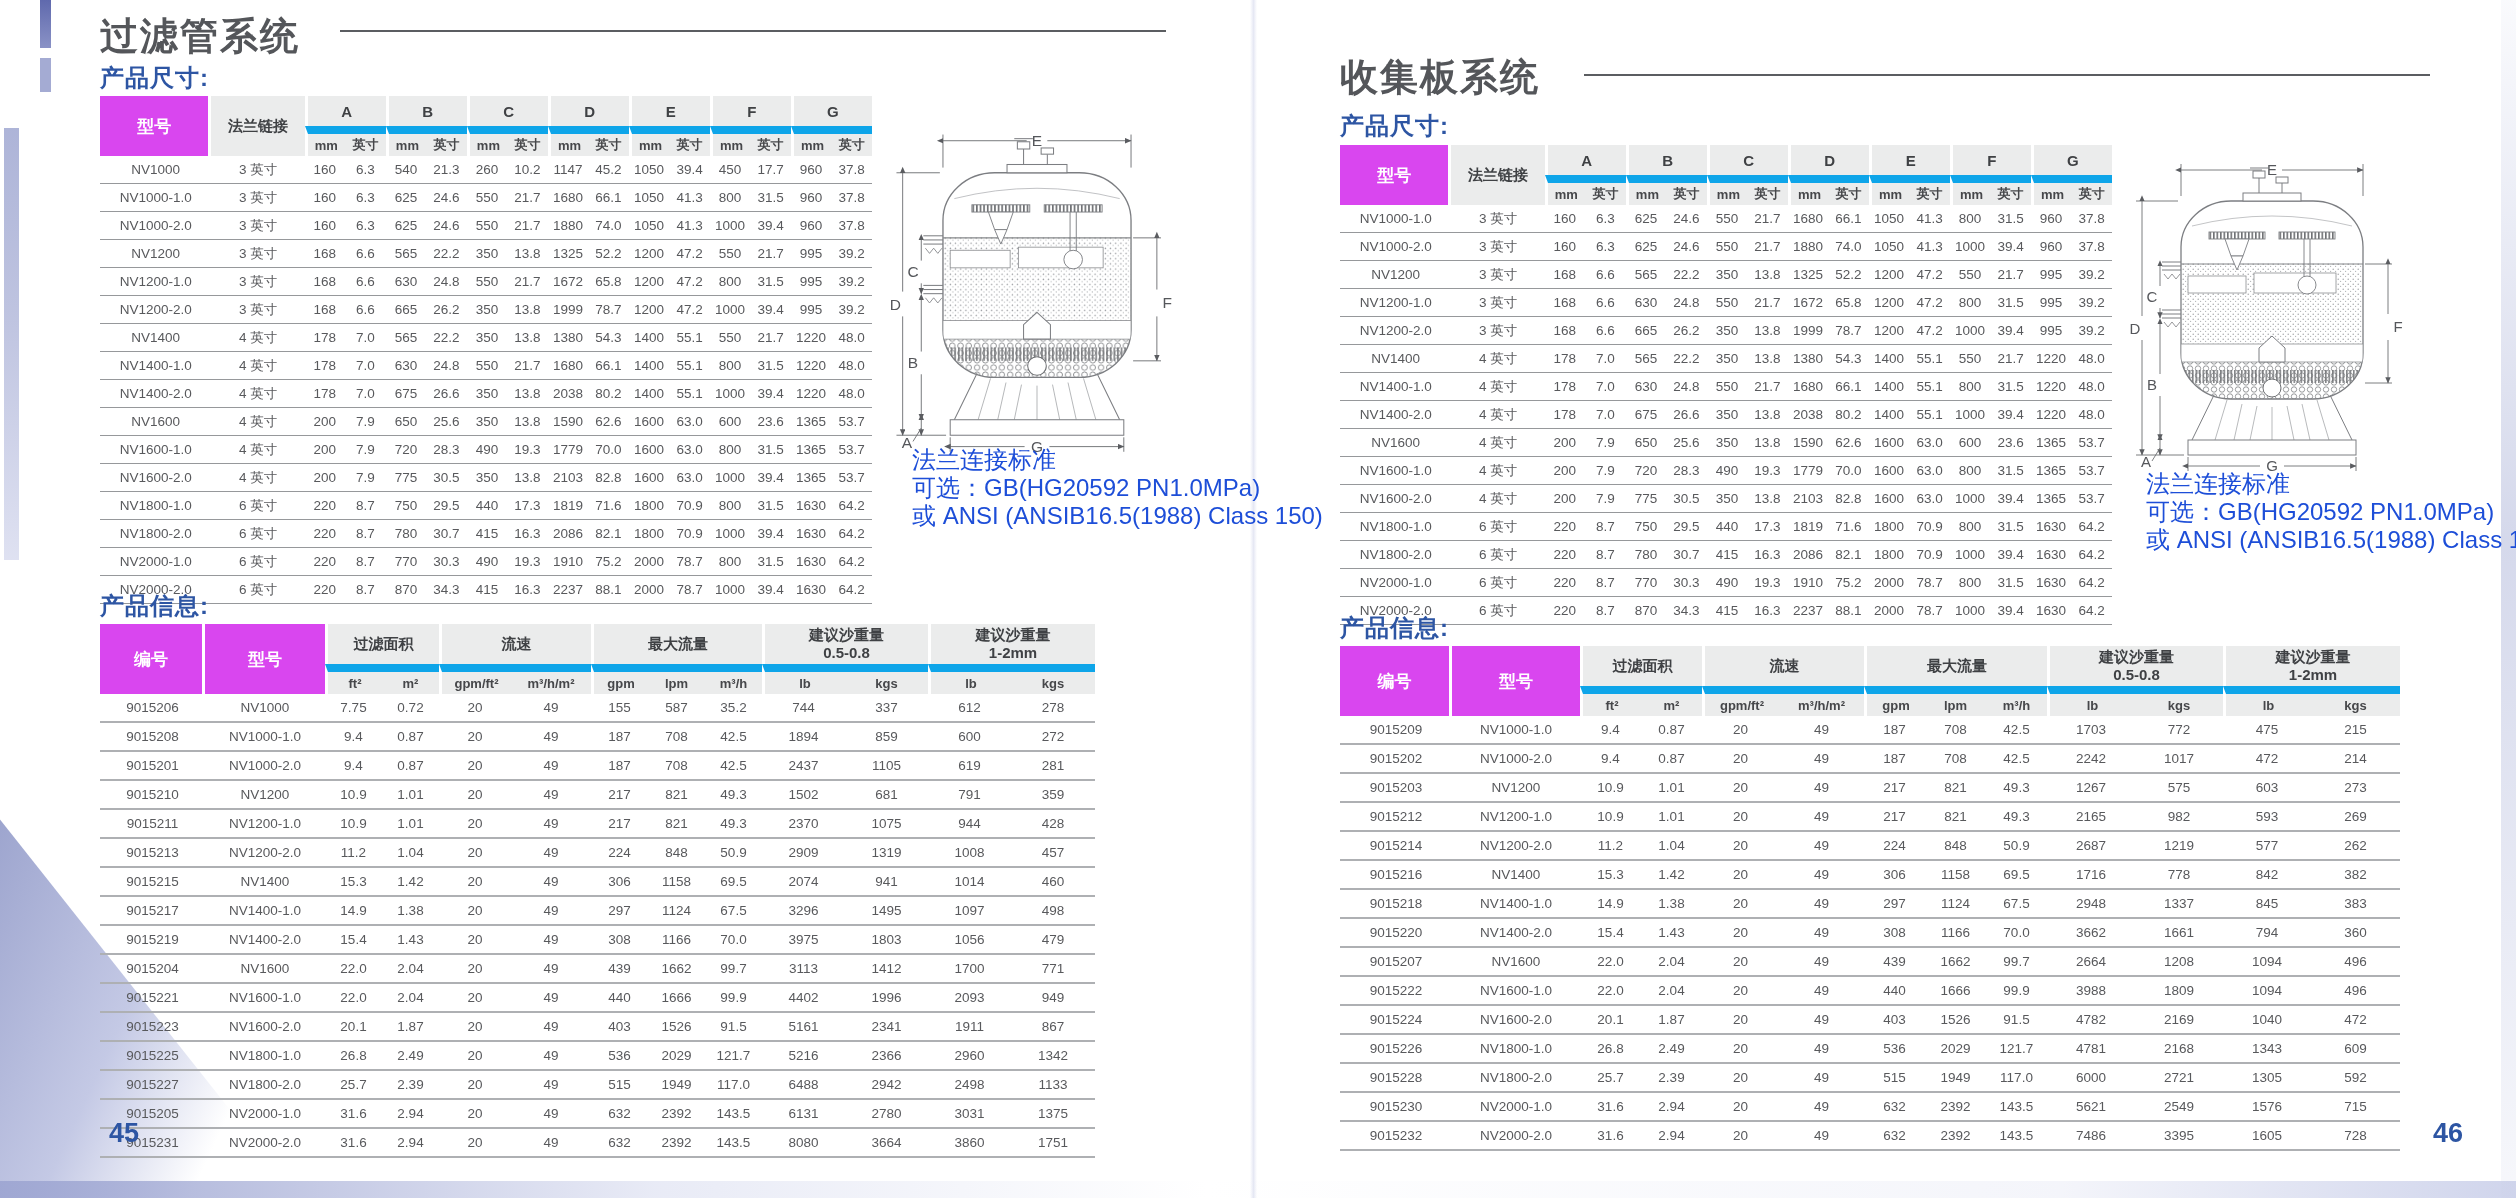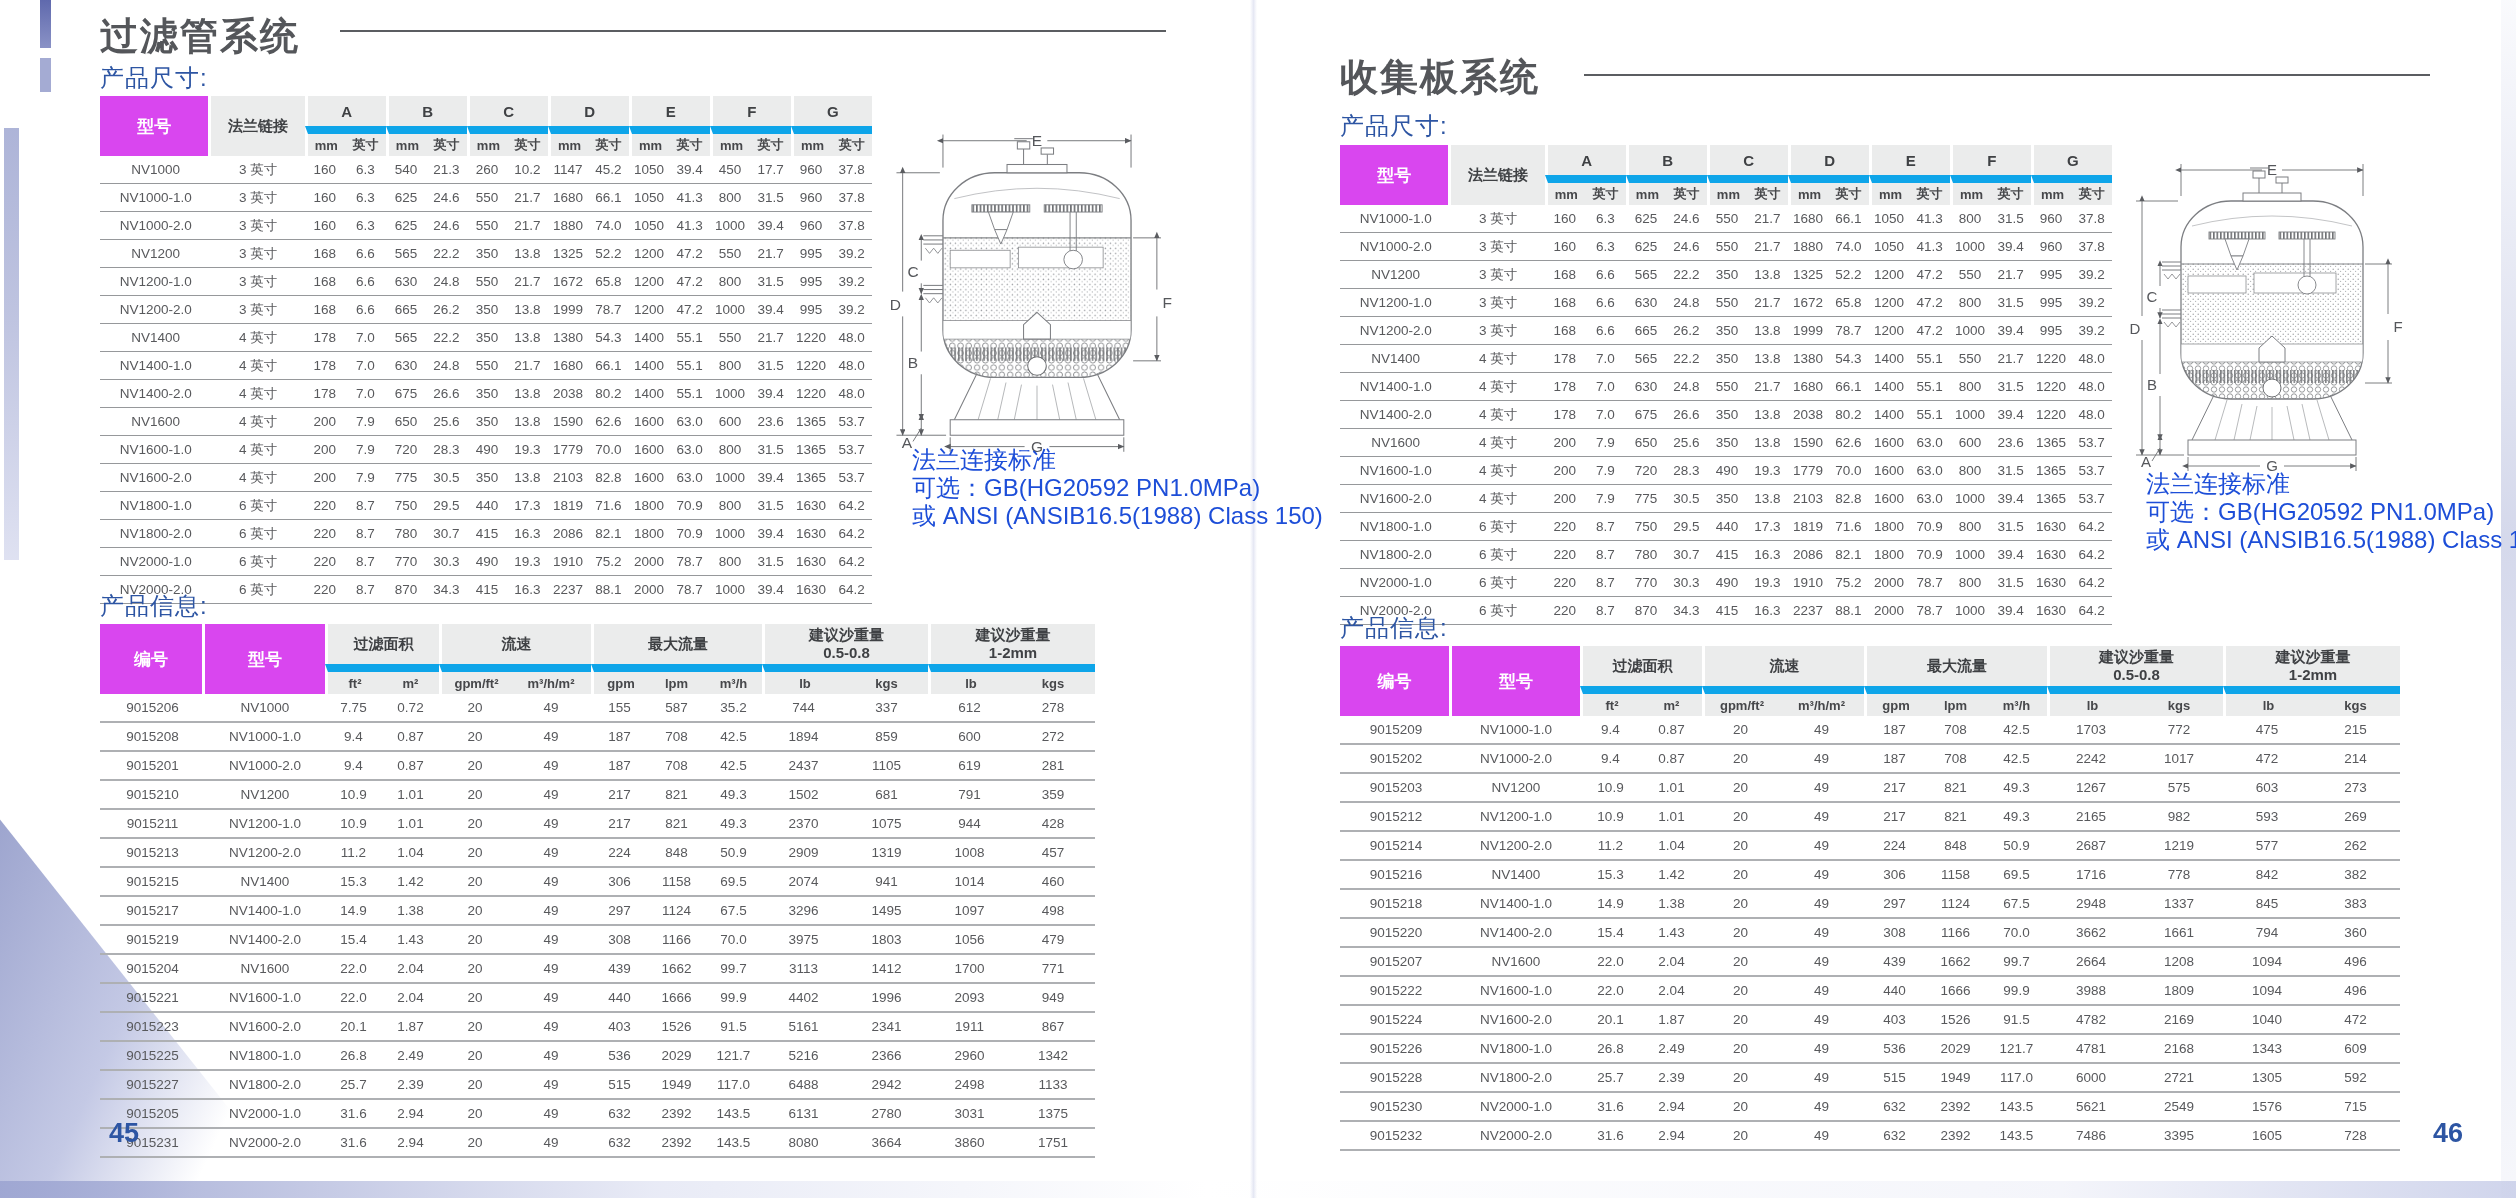--- a/index.html
+++ b/index.html
@@ -22,21 +22,21 @@
   .deco-bottom-band{left:0;top:1181px;width:2516px;height:17px;
     background:linear-gradient(to right,rgba(158,166,210,.95) 0%,rgba(205,210,235,.45) 26%,rgba(255,255,255,0) 48%,rgba(233,235,246,.5) 82%,rgba(196,202,231,.8) 100%);}
   .deco-center-divider{left:1250px;top:0;width:7px;height:1198px;
     background:linear-gradient(to right,rgba(199,204,230,0),rgba(199,204,230,.45),rgba(199,204,230,0));}
   .deco-right-strip{left:2501px;top:0;width:15px;height:1198px;
     background:linear-gradient(to bottom,rgba(202,207,232,.1),rgba(178,185,219,.55) 45%,rgba(202,207,232,.15));}
 
   
   .sec-title{font-size:38px;font-weight:bold;color:#54565a;letter-spacing:2px;white-space:nowrap;}
   .title-rule{height:2px;background:#5b5d61;}
-  .sub-label{font-size:24px;font-weight:normal;color:#2d55a3;letter-spacing:1px;white-space:nowrap;text-align:center;}
+  .sub-label{font-size:24px;font-weight:bold;color:#2d55a3;letter-spacing:1px;white-space:nowrap;text-align:center;}
   .page-num{font-size:27px;font-weight:bold;color:#2d55a3;margin-left:33px;}
 
   
   table{border-collapse:separate;border-spacing:0;table-layout:fixed;}
   th,td{padding:0;text-align:center;vertical-align:middle;overflow:hidden;white-space:nowrap;}
   thead th{font-weight:bold;}
   .th-dark{background:#d946ef;color:#ffffff;font-size:17px;}
   .th-light{background:#ebecec;color:#46474a;}
   .th-grp{font-size:15px;color:#3f4144;height:30px;}
   .th-grp-cn{font-size:15px;color:#3f4144;height:40px;line-height:18px;}

